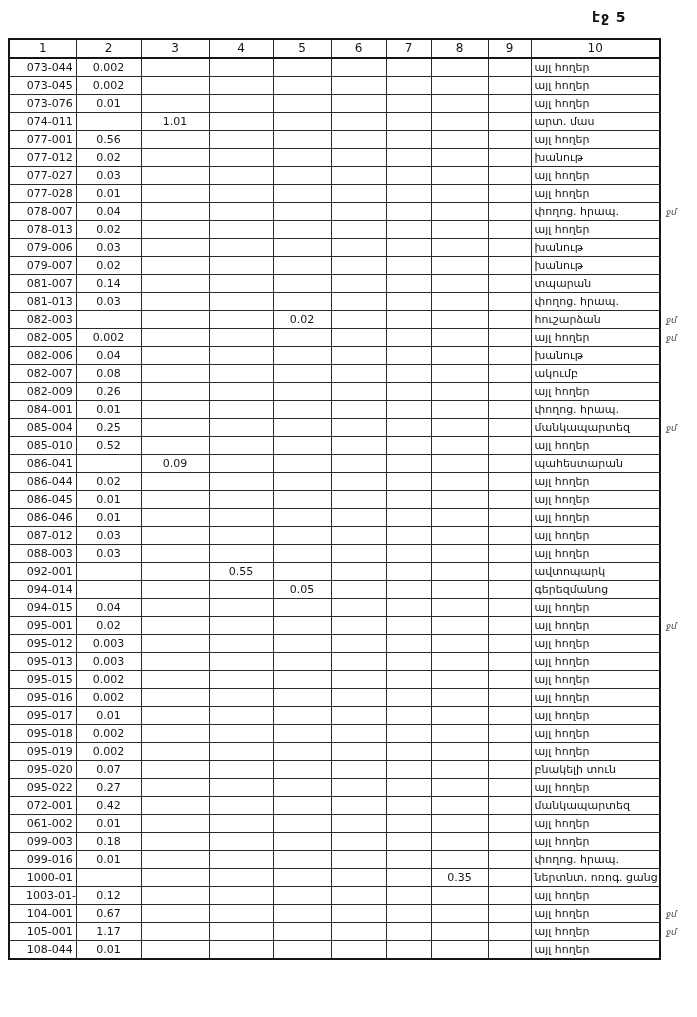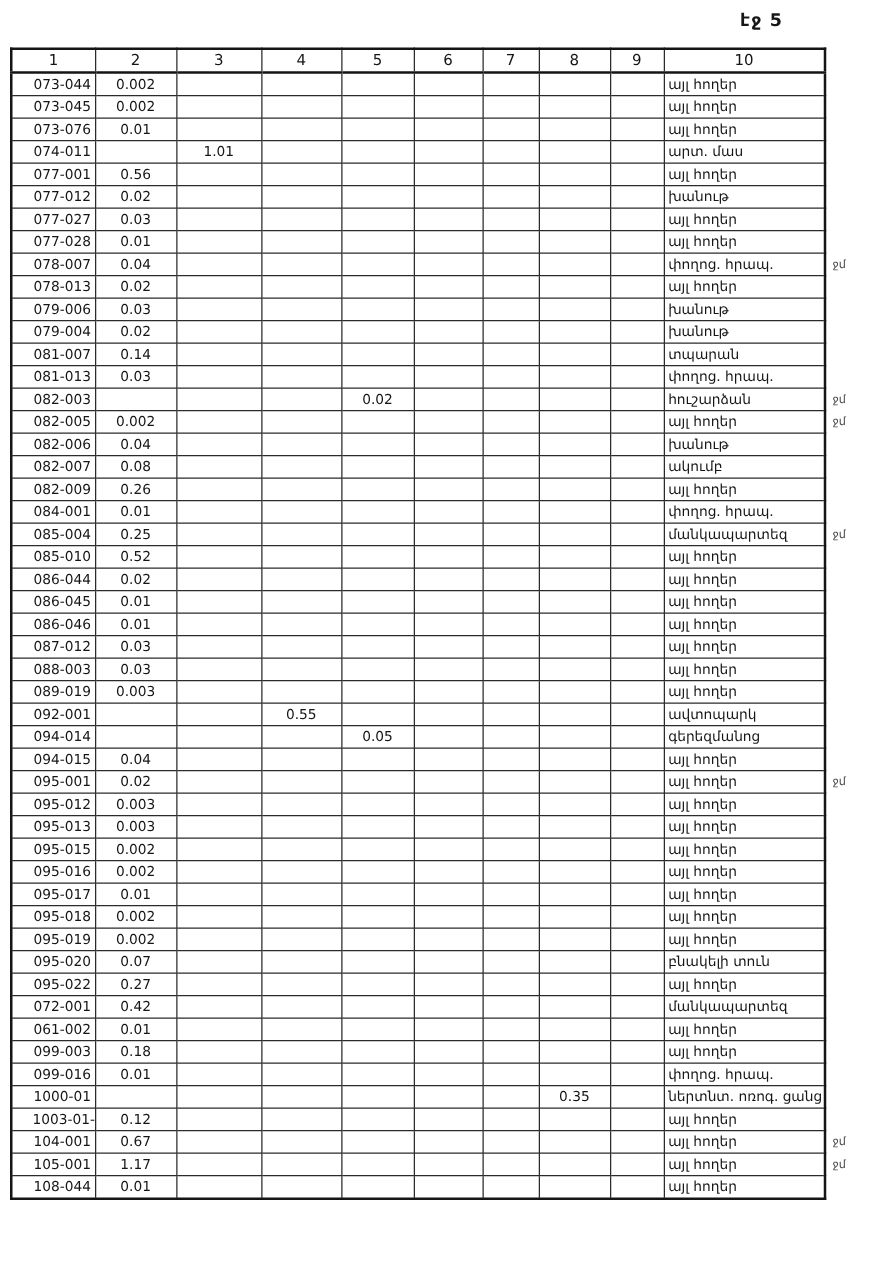--- a/index.html
+++ b/index.html
@@ -47,20 +47,21 @@
     height:16px;
   }
   td.c1{ text-align:center; padding-left:16px; }
   td.val{ text-align:center; }
   td.c10{ text-align:left; padding-left:3px;margin-top:18px; }
   .note{
     position:absolute;
     left:658px;
     width:30px;
     font-size:9px;
+    font-style:italic;
     color:#4a4a4a;
     line-height:10px;
   }
 </style>
 </head>
 <body>
 
 <div class="page-label">էջ 5</div>
 
 <div class="table-wrap">
@@ -218,21 +219,21 @@
           <td class="val"></td>
           <td class="val"></td>
           <td class="val"></td>
           <td class="val"></td>
           <td class="val"></td>
           <td class="val"></td>
           <td class="val"></td>
           <td class="c10">խանութ</td>
         </tr>
         <tr>
-          <td class="c1">079-004</td>
+          <td class="c1">079-007</td>
           <td class="val">0.02</td>
           <td class="val"></td>
           <td class="val"></td>
           <td class="val"></td>
           <td class="val"></td>
           <td class="val"></td>
           <td class="val"></td>
           <td class="val"></td>
           <td class="c10">խանութ</td>
         </tr>
@@ -350,20 +351,32 @@
           <td class="val"></td>
           <td class="val"></td>
           <td class="val"></td>
           <td class="val"></td>
           <td class="val"></td>
           <td class="val"></td>
           <td class="val"></td>
           <td class="c10">այլ հողեր</td>
         </tr>
         <tr>
+          <td class="c1">086-041</td>
+          <td class="val"></td>
+          <td class="val">0.09</td>
+          <td class="val"></td>
+          <td class="val"></td>
+          <td class="val"></td>
+          <td class="val"></td>
+          <td class="val"></td>
+          <td class="val"></td>
+          <td class="c10">պահեստարան</td>
+        </tr>
+        <tr>
           <td class="c1">086-044</td>
           <td class="val">0.02</td>
           <td class="val"></td>
           <td class="val"></td>
           <td class="val"></td>
           <td class="val"></td>
           <td class="val"></td>
           <td class="val"></td>
           <td class="val"></td>
           <td class="c10">այլ հողեր</td>
@@ -400,32 +413,20 @@
           <td class="val"></td>
           <td class="val"></td>
           <td class="val"></td>
           <td class="val"></td>
           <td class="val"></td>
           <td class="c10">այլ հողեր</td>
         </tr>
         <tr>
           <td class="c1">088-003</td>
           <td class="val">0.03</td>
-          <td class="val"></td>
-          <td class="val"></td>
-          <td class="val"></td>
-          <td class="val"></td>
-          <td class="val"></td>
-          <td class="val"></td>
-          <td class="val"></td>
-          <td class="c10">այլ հողեր</td>
-        </tr>
-        <tr>
-          <td class="c1">089-019</td>
-          <td class="val">0.003</td>
           <td class="val"></td>
           <td class="val"></td>
           <td class="val"></td>
           <td class="val"></td>
           <td class="val"></td>
           <td class="val"></td>
           <td class="val"></td>
           <td class="c10">այլ հողեր</td>
         </tr>
         <tr>

